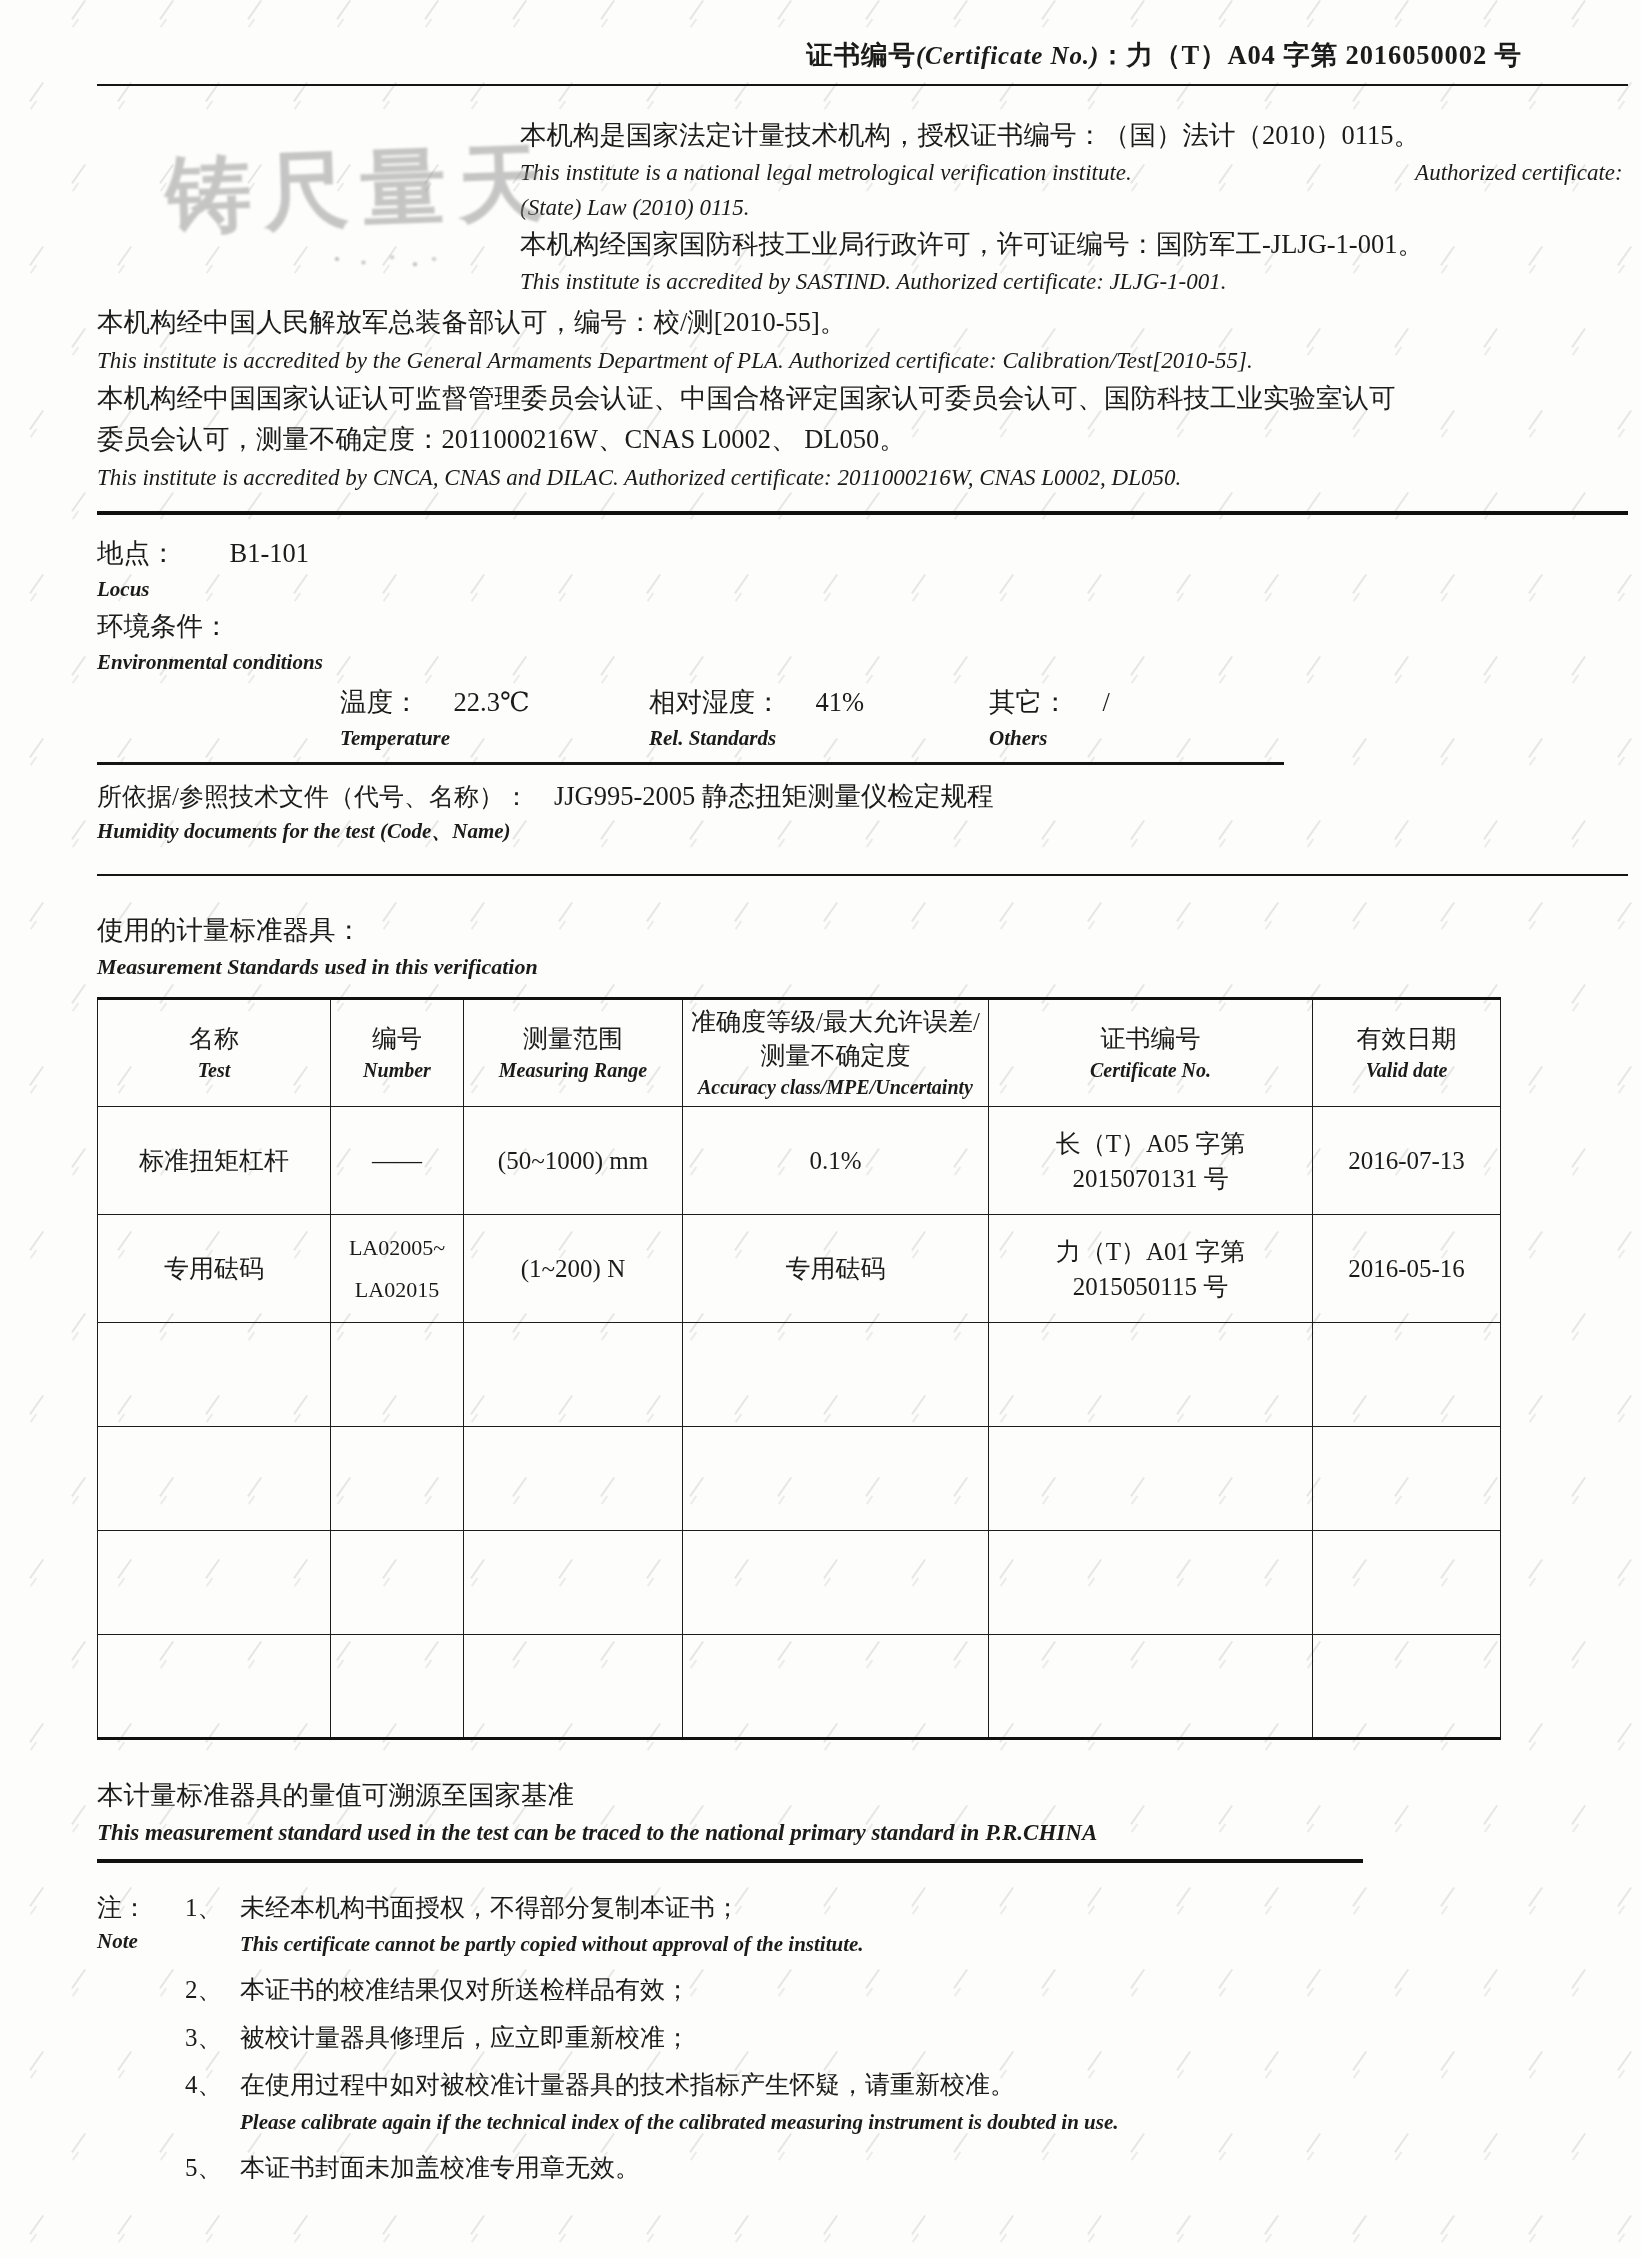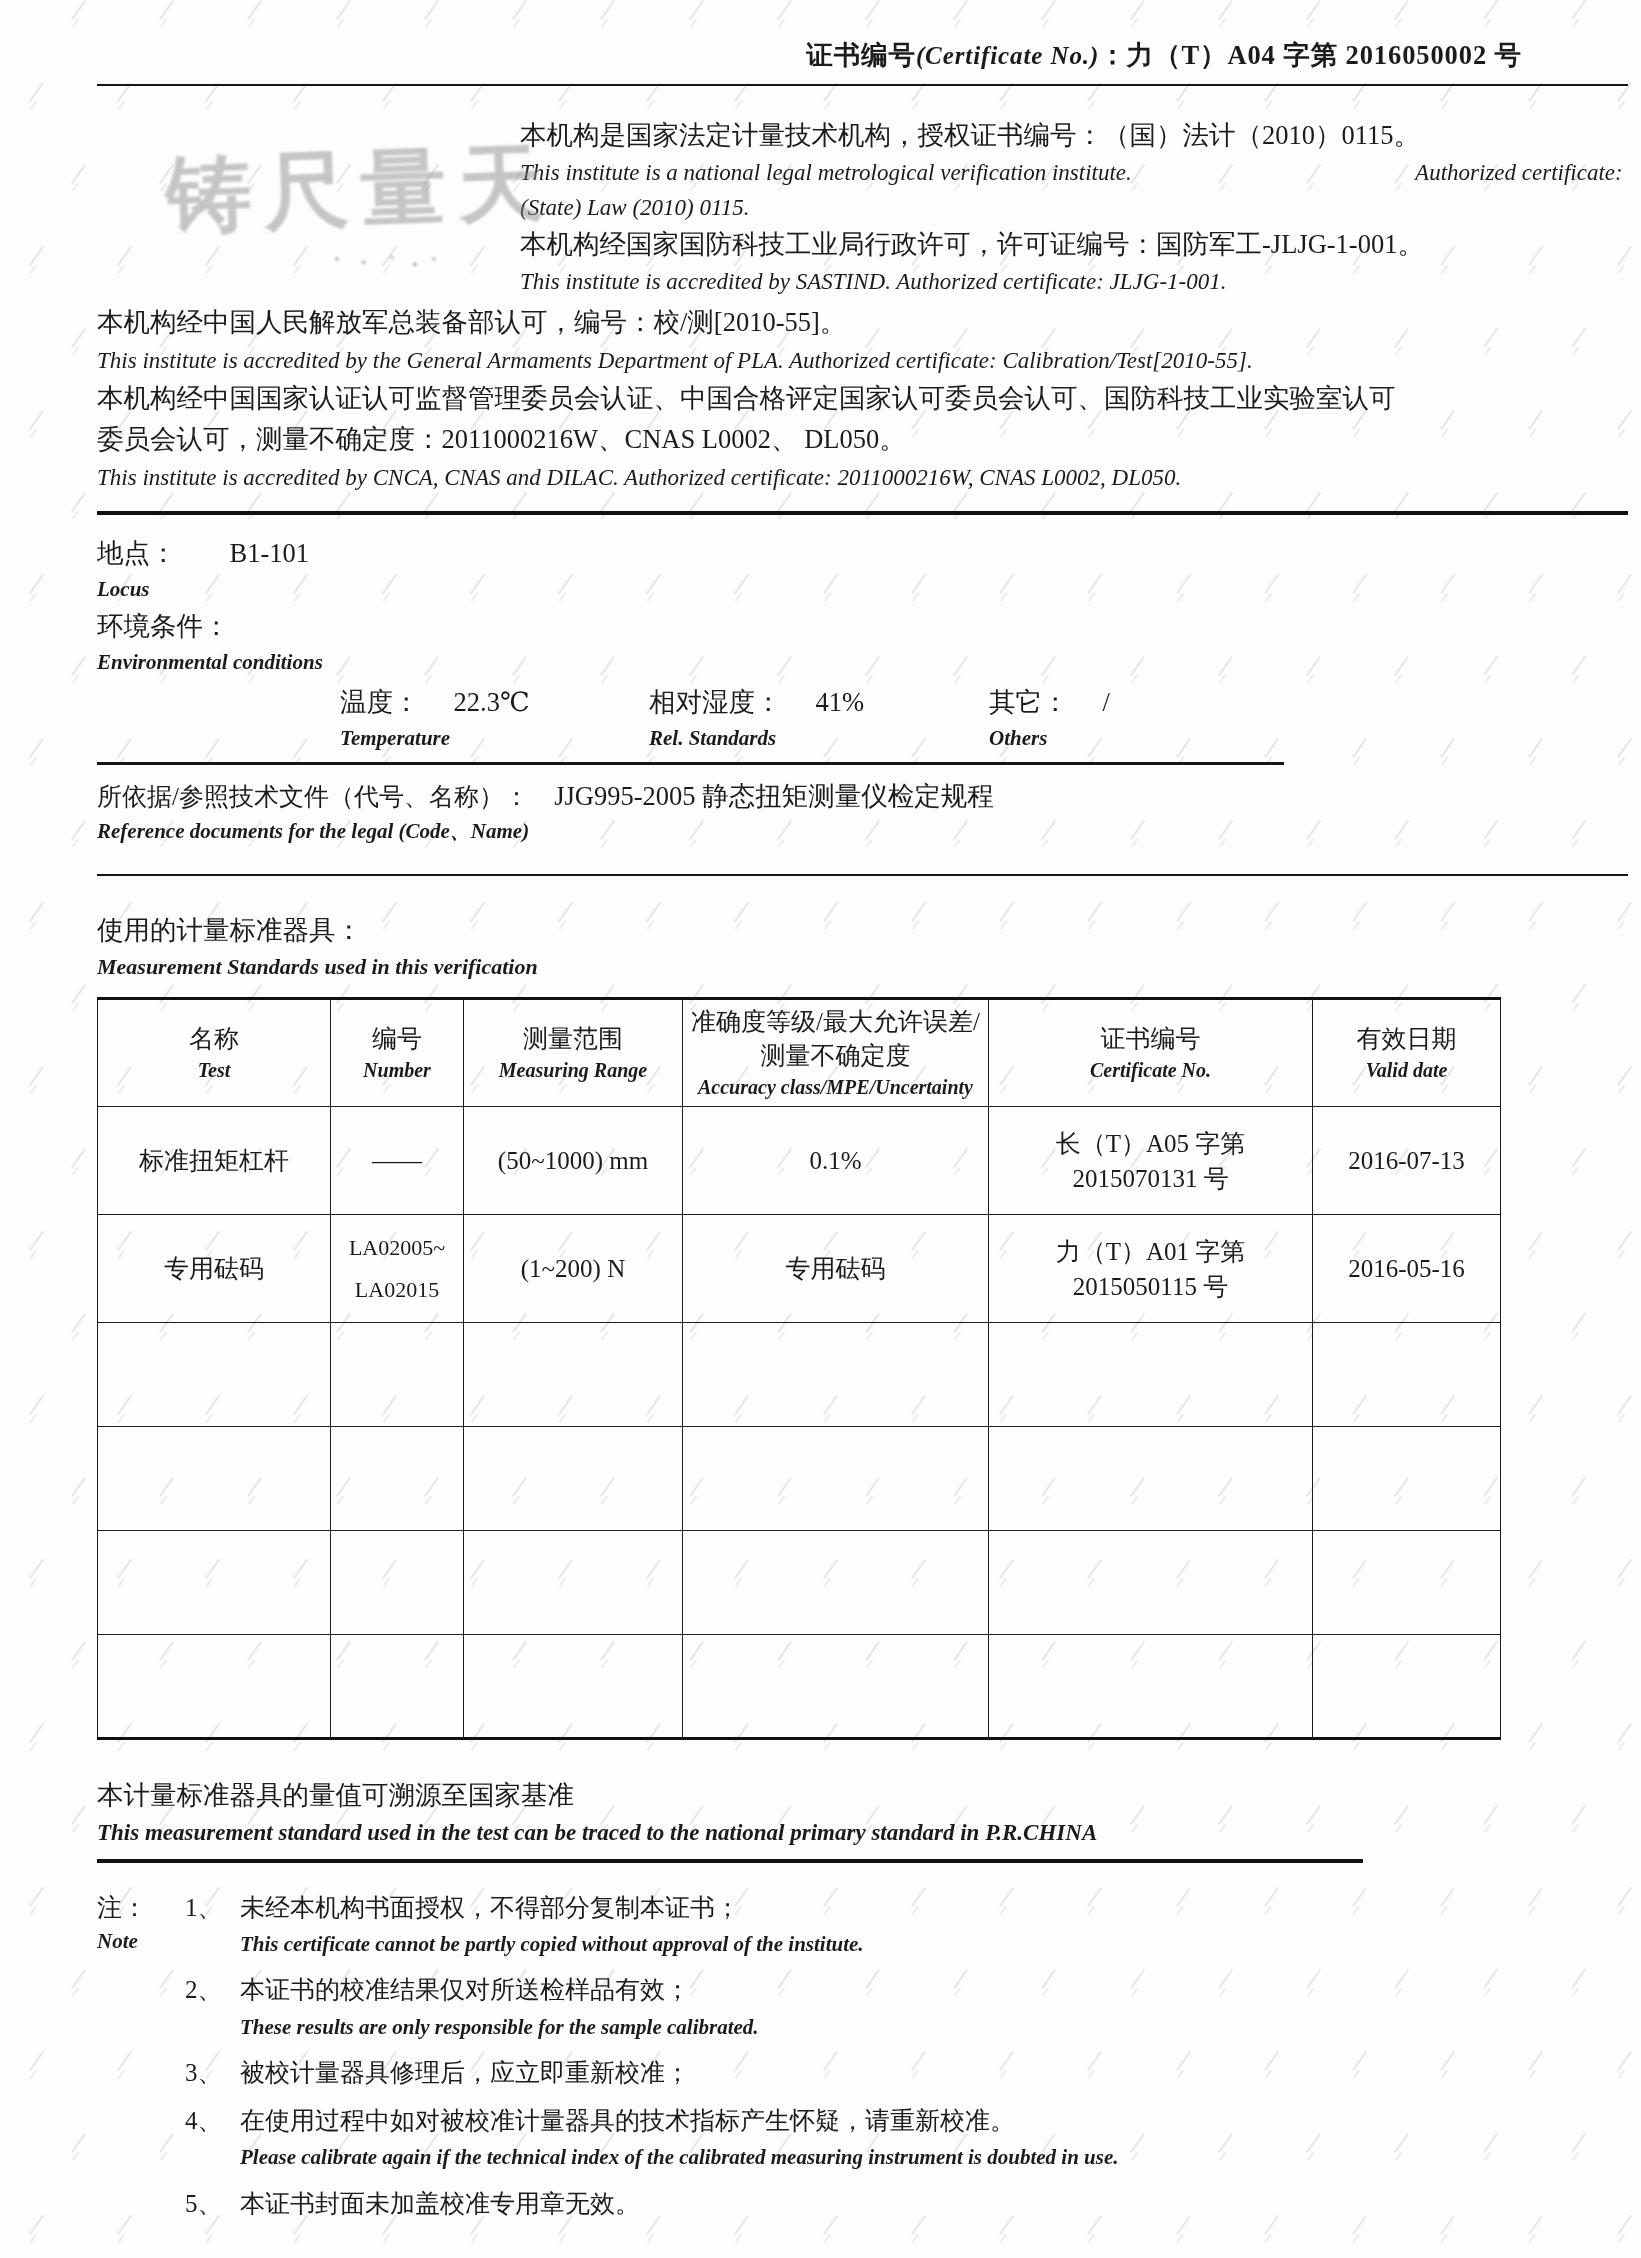--- a/index.html
+++ b/index.html
@@ -668,21 +668,21 @@
         </div>
         <div class="sub-en">Others</div>
       </div>
     </div>
 
     <hr class="rule hr-env">
 
     <div class="ref-row">
       <div class="ref-label">
         <div class="cn-r">所依据/参照技术文件（代号、名称）：</div>
-        <div class="en-r">Reference documents for the legal (Code、Name)</div>
+        <div class="en-r">Humidity documents for the test (Code、Name)</div>
       </div>
       <div class="ref-value">JJG995-2005 静态扭矩测量仪检定规程</div>
     </div>
 
     <hr class="rule hr-ref">
 
     <div class="std-title-cn">使用的计量标准器具：</div>
     <div class="std-title-en">Measurement Standards used in this verification</div>
 
     <table class="std">
@@ -796,21 +796,20 @@
           <div class="note-num">1、</div>
           <div>
             <div class="note-cn">未经本机构书面授权，不得部分复制本证书；</div>
             <div class="note-en">This certificate cannot be partly copied without approval of the institute.</div>
           </div>
         </div>
         <div class="note-item">
           <div class="note-num">2、</div>
           <div>
             <div class="note-cn">本证书的校准结果仅对所送检样品有效；</div>
-            <div class="note-en">These results are only responsible for the sample calibrated.</div>
           </div>
         </div>
         <div class="note-item">
           <div class="note-num">3、</div>
           <div>
             <div class="note-cn">被校计量器具修理后，应立即重新校准；</div>
           </div>
         </div>
         <div class="note-item">
           <div class="note-num">4、</div>

